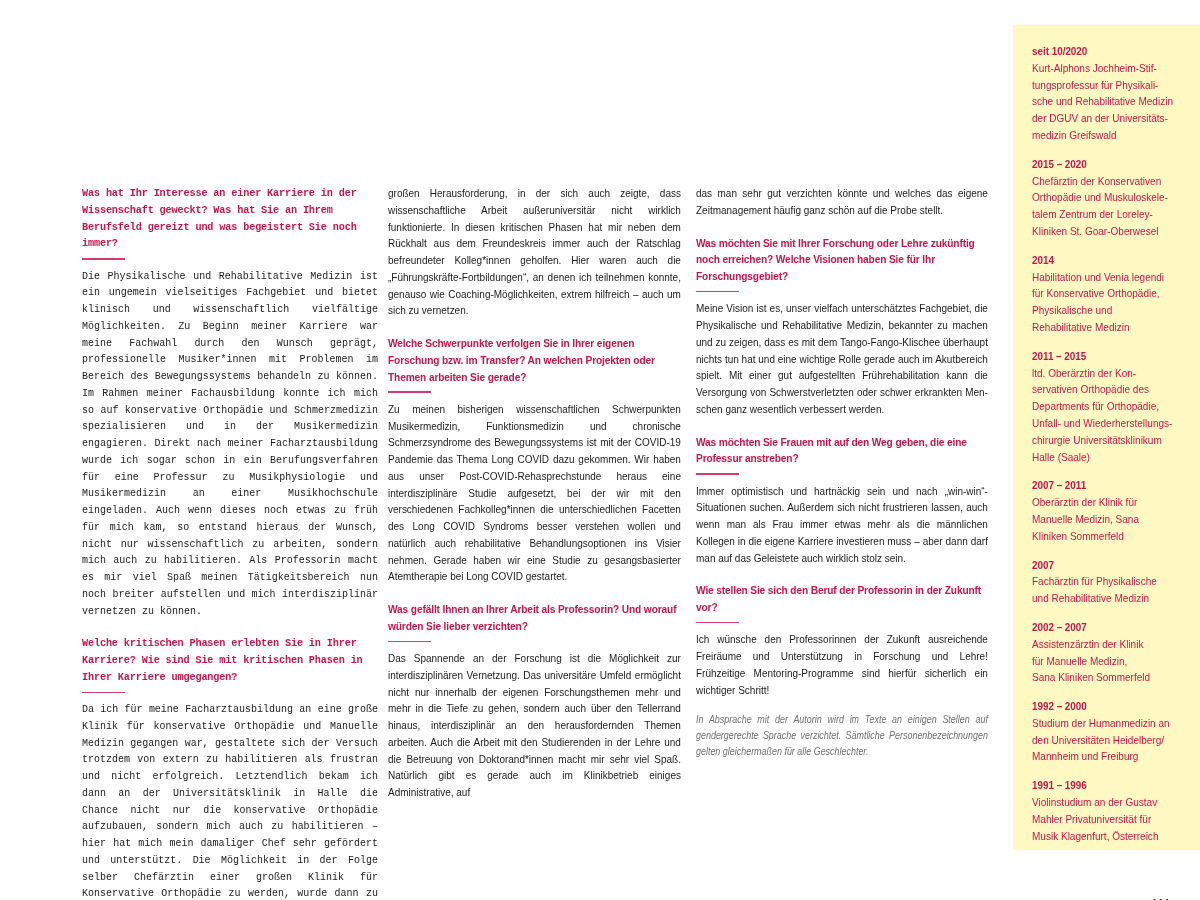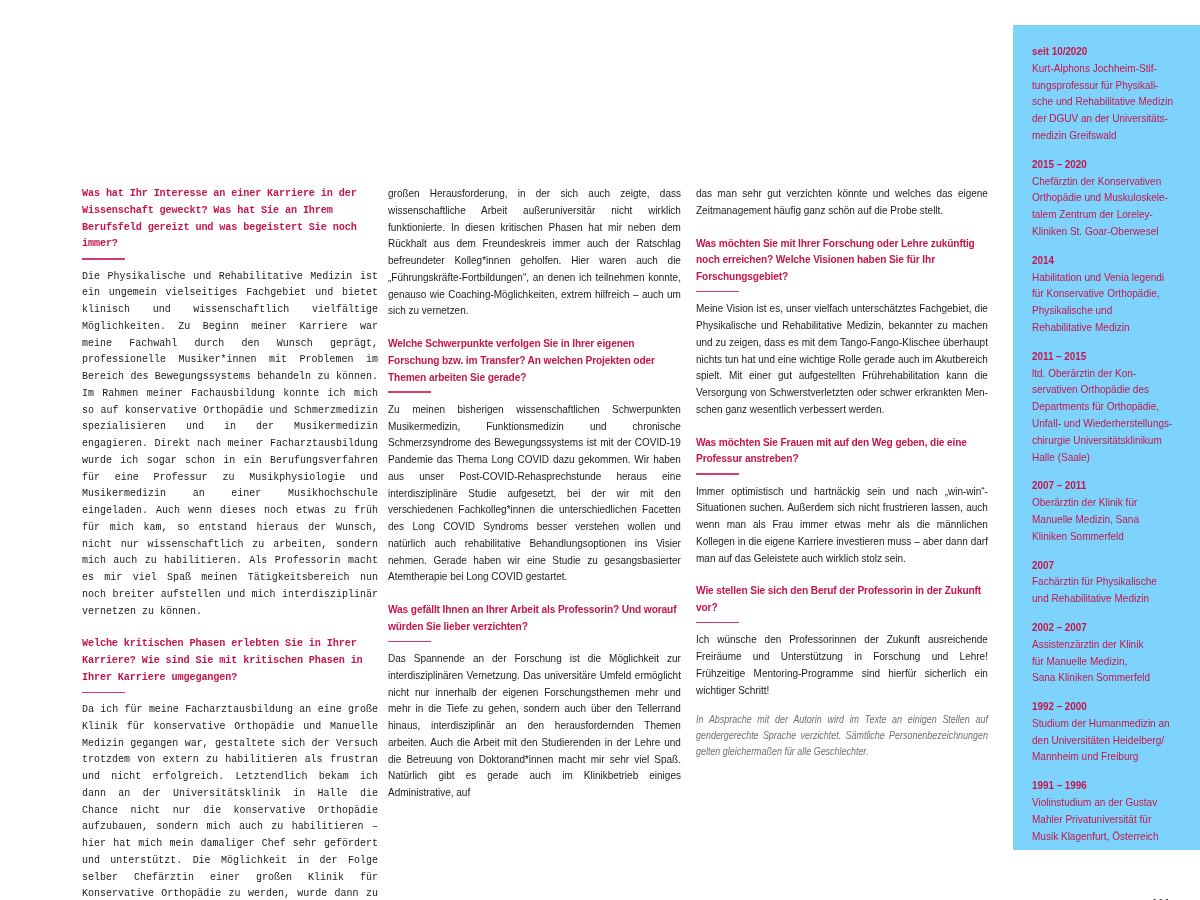--- a/index.html
+++ b/index.html
@@ -19,21 +19,21 @@
     color: #c5164b; font-weight: bold; margin: 0; font-size: 11.6px; line-height: 16.75px;
     letter-spacing: -0.15px;
   }
   .rule { display: block; width: 49px; height: 1.5px; background: #d23b6a; margin: 6px 0 8px 0; }
   .a { margin: 0 0 16px 0; text-align: justify; hyphens: manual; }
   .a.last { margin-bottom: 0; }
   .note {
     margin: 14px 0 0 0; font-style: italic; color: #6f6f6f; font-size: 10.2px; line-height: 16px; text-align: justify;
   }
   .sidebar {
-    position: absolute; left: 1013px; top: 25px; width: 187px; height: 825px; background: #7dd3fc;
+    position: absolute; left: 1013px; top: 25px; width: 187px; height: 825px; background: #fef9c3;
   }
   .cv { position: absolute; left: 19px; top: 18px; width: 190px; transform: scaleX(0.88); transform-origin: 0 0; }
   .cv-item { margin-bottom: 12px; }
   .cv-year { color: #c5164b; font-weight: bold; font-size: 11.2px; line-height: 16.8px; }
   .cv-text { color: #c5164b; font-size: 11.4px; line-height: 16.8px; white-space: pre-line; }
   .page-number {
     position: absolute; left: 1151px; top: 896px; font-size: 13px; color: #1a1a1a;
   }
 </style>
 </head>

